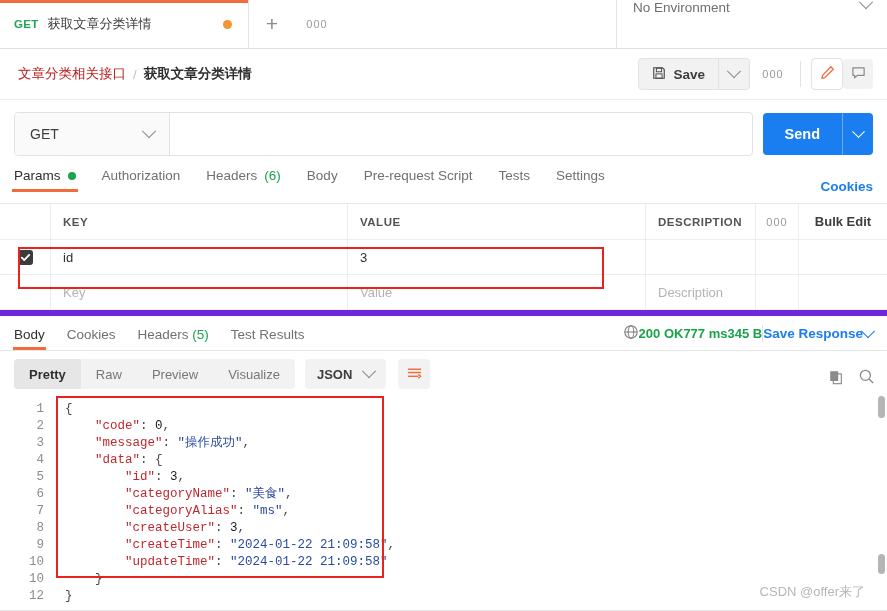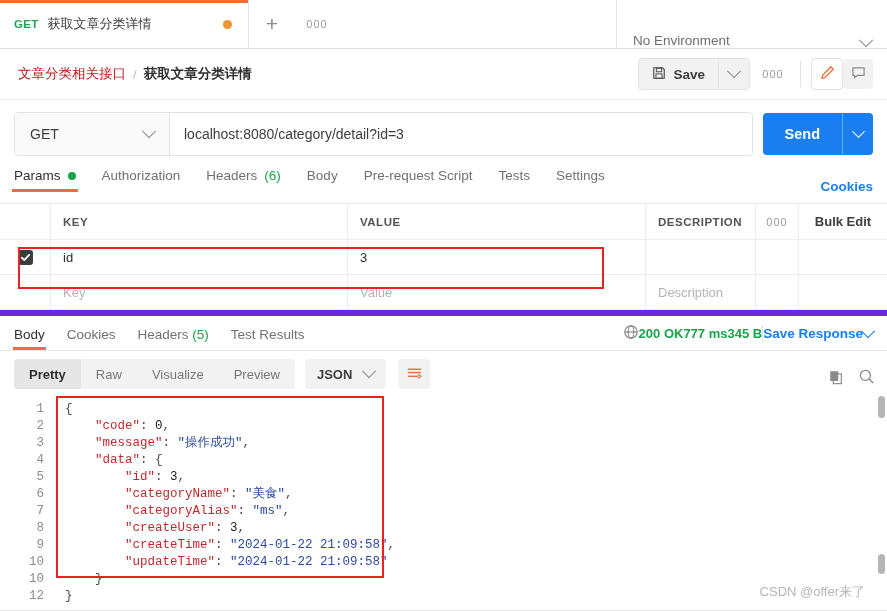--- a/index.html
+++ b/index.html
@@ -19,21 +19,21 @@
     padding:0 16px 0 14px;min-width:218px;background:#fff;
     border-right:1px solid #e3e3e3;
   }
   .req-tab .topbar{position:absolute;left:0;right:0;top:0;height:3px;background:#f26b3a;}
   .tab-method{color:#23a455;font-size:11.5px;font-weight:700;letter-spacing:.3px;}
   .tab-title{font-size:13px;color:#3d3d3d;flex:1;white-space:nowrap;}
   .unsaved-dot{width:9px;height:9px;border-radius:50%;background:#f59331;flex:0 0 auto;}
   .tab-plus{display:flex;align-items:center;justify-content:center;width:46px;color:#8b8b8b;font-size:21px;background:#fff;}
   .tab-ellipsis{display:flex;align-items:center;justify-content:center;width:44px;background:#fff;color:#9a9a9a;letter-spacing:1px;font-size:11px;}
   .tab-filler{flex:1;background:#fff;border-right:1px solid #e3e3e3;}
-  .env-select{display:flex;align-items:flex-end;justify-content:space-between;width:238px;padding:0 16px;background:#fff;color:#6e6e6e;font-size:13.5px;}
+  .env-select{display:flex;align-items:flex-start;justify-content:space-between;width:238px;padding:0 16px;background:#fff;color:#6e6e6e;font-size:13.5px;}
   .caret{display:inline-block;width:9px;height:9px;border-right:1.6px solid #8b8b8b;border-bottom:1.6px solid #8b8b8b;transform:rotate(45deg) translate(-2px,-2px);}
 
   
   .crumbrow{display:flex;align-items:center;height:50px;padding:0 14px 0 18px;background:#fff;border-bottom:1px solid #ececec;}
   .crumb{color:#b91c1c;font-size:13.5px;}
   .crumb-sep{color:#c0c0c0;margin:0 7px;font-size:13px;}
   .crumb-cur{color:#2f2f2f;font-size:13.5px;font-weight:600;}
   .crumb-spacer{flex:1;}
   .save-group{display:flex;align-items:stretch;border-radius:4px;overflow:hidden;background:#f2f2f2;border:1px solid #e2e2e2;height:30px;}
   .save-btn{display:flex;align-items:center;gap:7px;padding:0 13px;font-size:13.5px;color:#3d3d3d;font-weight:600;}
@@ -178,21 +178,20 @@
       </span>
     </div>
   </div>
 
   <div class="urlrow">
     <div class="url-wrap">
       <div class="method-box">
         <span>GET</span>
         <span class="caret"></span>
       </div>
-      <div class="url-input">localhost:8080/category/detail?id=3</div>
     </div>
     <div class="send-group">
       <div class="send-btn">Send</div>
       <div class="send-caret">
         <span class="caret-w"></span>
       </div>
     </div>
   </div>
 
   <div class="reqtabs">
@@ -281,22 +280,22 @@
       <span class="st-sep"></span>
       <span class="saveresp">Save Response</span>
       <span class="caret" style="border-color:#1a7ef0;"></span>
     </div>
   </div>
 
   <div class="fmtbar">
     <div class="seg">
       <div class="on">Pretty</div>
       <div>Raw</div>
+      <div>Preview</div>
       <div>Visualize</div>
-      <div>Preview</div>
     </div>
     <div class="jsonsel">
       <span>JSON</span>
       <span class="caret"></span>
     </div>
     <div class="wrapbtn">
       <span>
         <svg width="17" height="14" viewBox="0 0 18 14">
           <line x1="2" y1="3" x2="16" y2="3" stroke="#f26b3a" stroke-width="1.5"></line>
           <line x1="2" y1="6.5" x2="16" y2="6.5" stroke="#f26b3a" stroke-width="1.5"></line>

